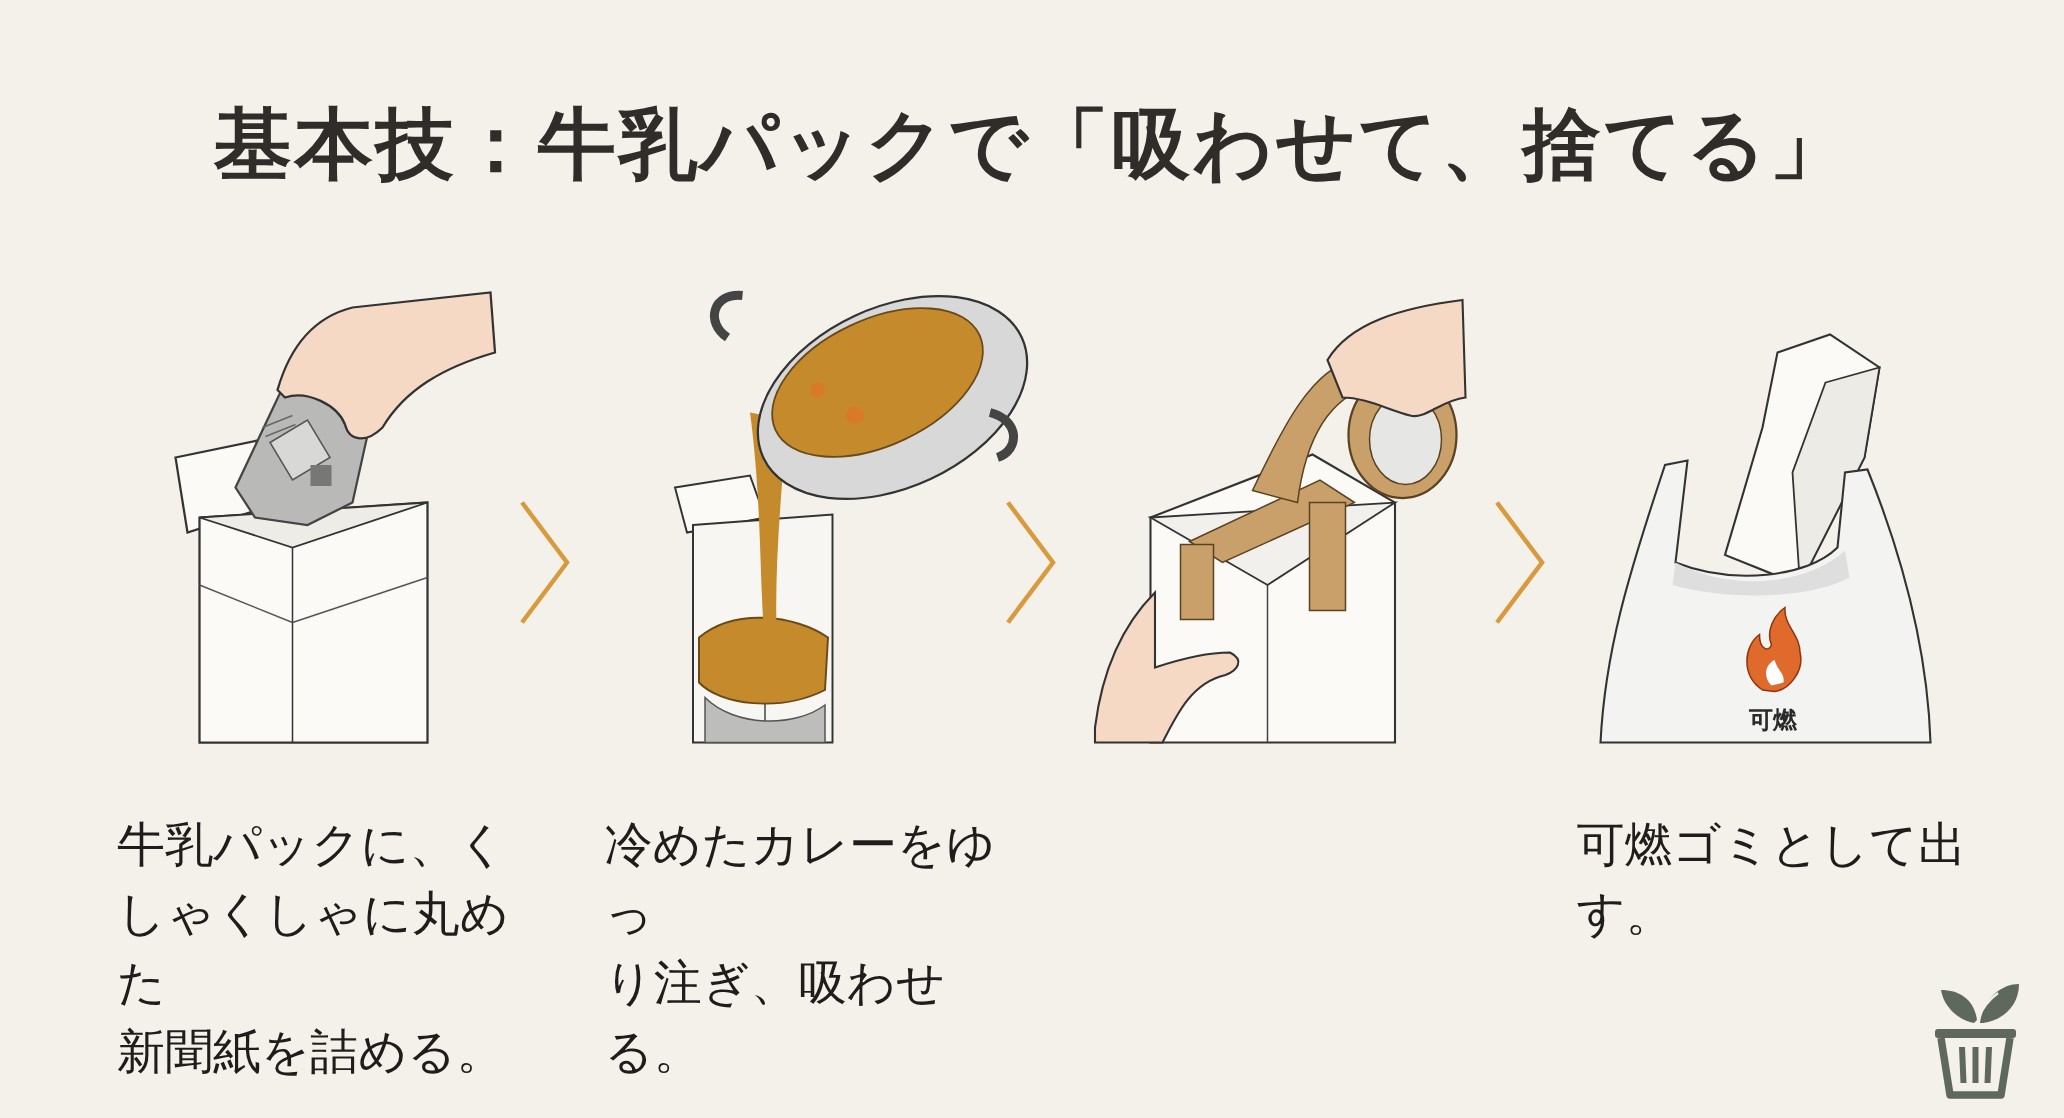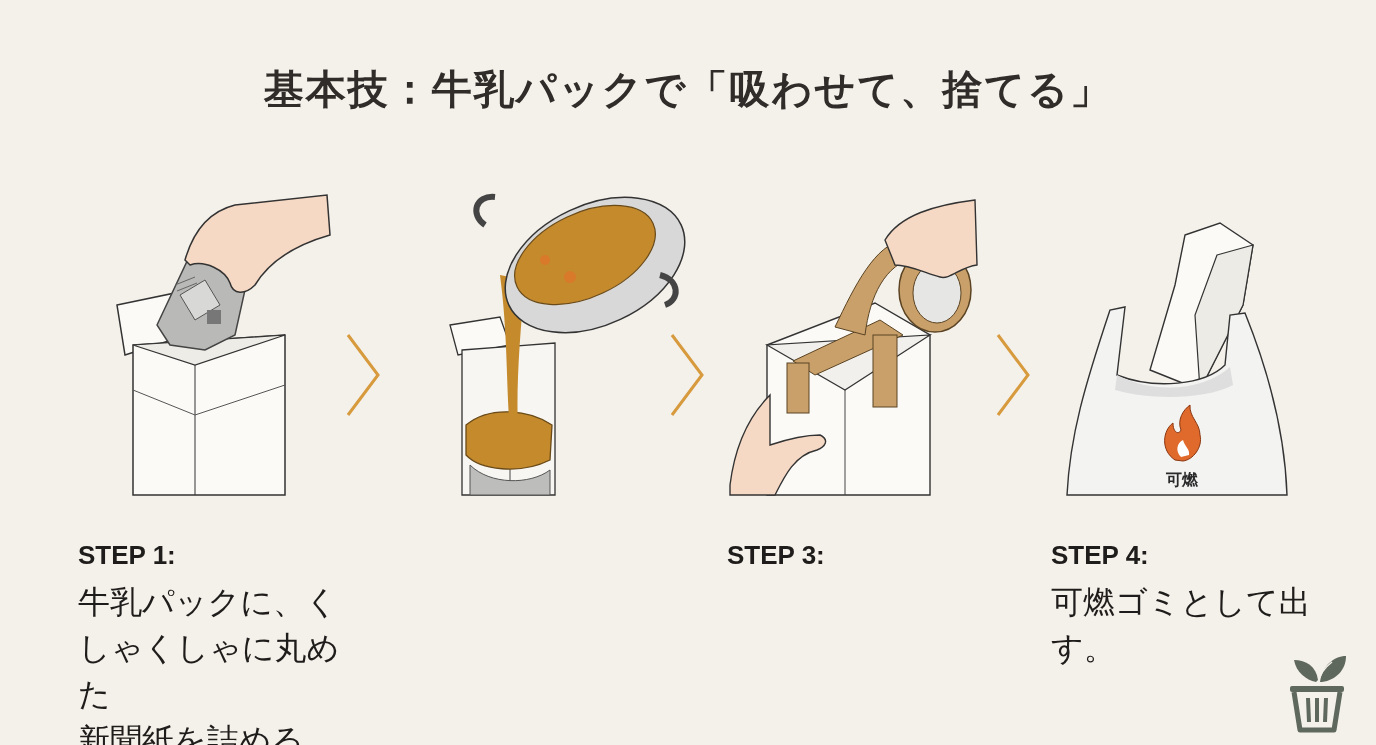--- a/index.html
+++ b/index.html
@@ -6,21 +6,21 @@
   body {
     width: 1376px; height: 745px; overflow: hidden;
     background: #f4f0ea;
     font-family: "DejaVu Sans", "Liberation Sans", sans-serif;
     color: #262421;
     position: relative;
   }
   .title {
     position: absolute; left: 0; right: 0; top: 62px;
     text-align: center;
-    font-size: 40px; font-weight: bold; letter-spacing: 2px;
+    font-size: 52px; font-weight: bold; letter-spacing: 2px;
     color: #2f2c29;
   }
   .illus {
     position: absolute; top: 185px; width: 260px; height: 320px;
   }
   .arrow { position: absolute; top: 325px; width: 50px; height: 100px; }
   .step { position: absolute; top: 540px; width: 290px; }
   .step-label {
     font-family: "Liberation Sans", sans-serif;
     font-weight: bold; font-size: 26px; color: #1f1d1b; margin-bottom: 8px;
@@ -120,32 +120,31 @@
   </g>
 
   <g>
     <path d="M120,275 C105,265 108,245 118,238 C118,248 124,250 126,245 C122,235 128,225 135,220 C134,232 145,238 145,250 C148,262 138,275 128,276 Z" fill="#e06a2c" stroke="#8a3610" stroke-width="1"></path>
     <path d="M126,272 C120,266 122,258 128,255 C130,262 135,264 134,270 Z" fill="#fff"></path>
   </g>
   <text x="127" y="300" text-anchor="middle" font-size="16" font-weight="bold" fill="#2a2a2a" font-family="DejaVu Sans, sans-serif">可燃</text>
 </svg>
 
 <div class="step" style="left:78px;">
-  <div class="step-label">STEP 1:</div>
   <div class="step-text">牛乳パックに、く
 しゃくしゃに丸めた
 新聞紙を詰める。</div>
 </div>
 <div class="step" style="left:403px;">
+  <div class="step-text">冷めたカレーをゆっ
+り注ぎ、吸わせる。</div>
 </div>
 <div class="step" style="left:727px;">
-  <div class="step-label">STEP 3:</div>
 </div>
 <div class="step" style="left:1051px;">
-  <div class="step-label">STEP 4:</div>
   <div class="step-text">可燃ゴミとして出
 す。</div>
 </div>
 
 <svg class="eco" viewBox="0 0 62 82">
   <path d="M30,30 C20,28 10,20 8,8 C20,8 30,14 32,28 Z" fill="#5f685c"></path>
   <path d="M34,30 C36,14 48,4 60,4 C60,18 50,28 36,30 Z" fill="#5f685c"></path>
   <path d="M32,32 C33,24 38,16 46,10" stroke="#f4f0ea" stroke-width="1.5" fill="none"></path>
   <rect x="4" y="34" width="54" height="6" rx="2" fill="#5f685c"></rect>
   <path d="M8,40 L14,78 L48,78 L54,40" fill="none" stroke="#5f685c" stroke-width="5" stroke-linejoin="round"></path>

